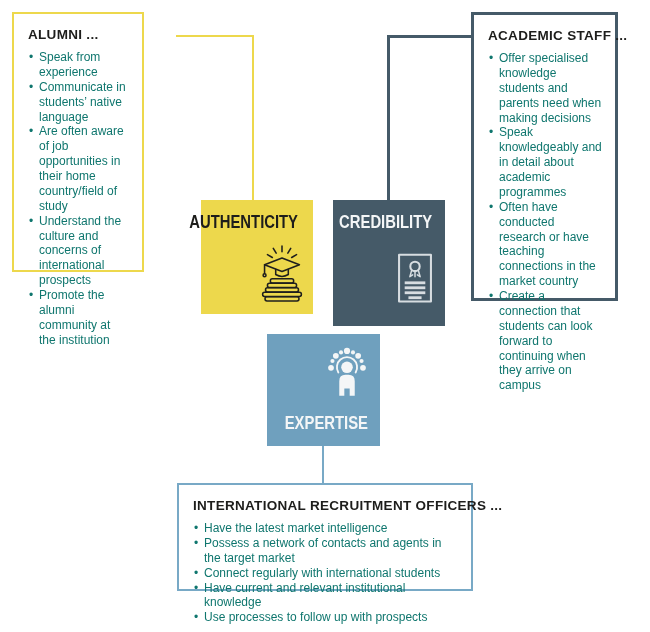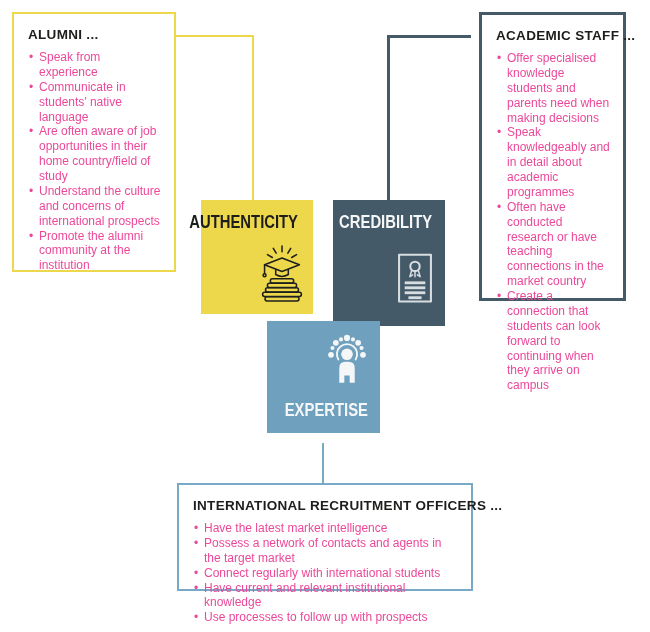--- a/index.html
+++ b/index.html
@@ -25,43 +25,43 @@
     color: #1d1d1b;
     margin-bottom: 8px;
     white-space: nowrap;
   }
   .list-box ul { list-style: none; }
   .list-box ul li {
     position: relative;
     font-size: 12px;
     line-height: 1.24;
     padding-left: 11px;
-    color: #ec4899;
+    color: #0f766e;
   }
   .list-box ul li::before {
     content: "\2022";
     position: absolute;
     left: 1px;
     top: 0;
   }
-  #alumni-box   { left: 12px;  top: 12px;  width: 164px; height: 260px; border: 2px solid var(--yellow); }
-  #academic-box { left: 471px; top: 12px;  width: 147px; height: 289px; border: 3px solid var(--slate); margin-left: 8px; }
+  #alumni-box   { left: 12px;  top: 12px;  width: 132px; height: 260px; border: 2px solid var(--yellow); }
+  #academic-box { left: 471px; top: 12px;  width: 147px; height: 289px; border: 3px solid var(--slate); }
   #intl-box     { left: 177px; top: 483px; width: 296px; height: 108px; border: 2px solid var(--lblue); }
 
   
   .tile {
     position: absolute;
     display: flex;
     flex-direction: column;
     align-items: flex-end;
     justify-content: flex-start;
   }
   #authenticity-tile { left: 201px; top: 200px; width: 112px; height: 114px; background: var(--yellow); }
   #credibility-tile  { left: 333px; top: 200px; width: 112px; height: 126px; background: var(--slate); }
-  #expertise-tile    { left: 267px; top: 321px; width: 113px; height: 112px; background: var(--blue); }
+  #expertise-tile    { left: 267px; top: 334px; width: 113px; height: 112px; background: var(--blue); }
   .tile-label {
     display: inline-block;
     font-weight: bold;
     font-size: 19px;
     white-space: nowrap;
     transform: scaleX(0.78);
     transform-origin: center;
     letter-spacing: 0px;
   }
   #authenticity-tile .tile-label { color: #1d1d1b; margin-top: 11px; }

